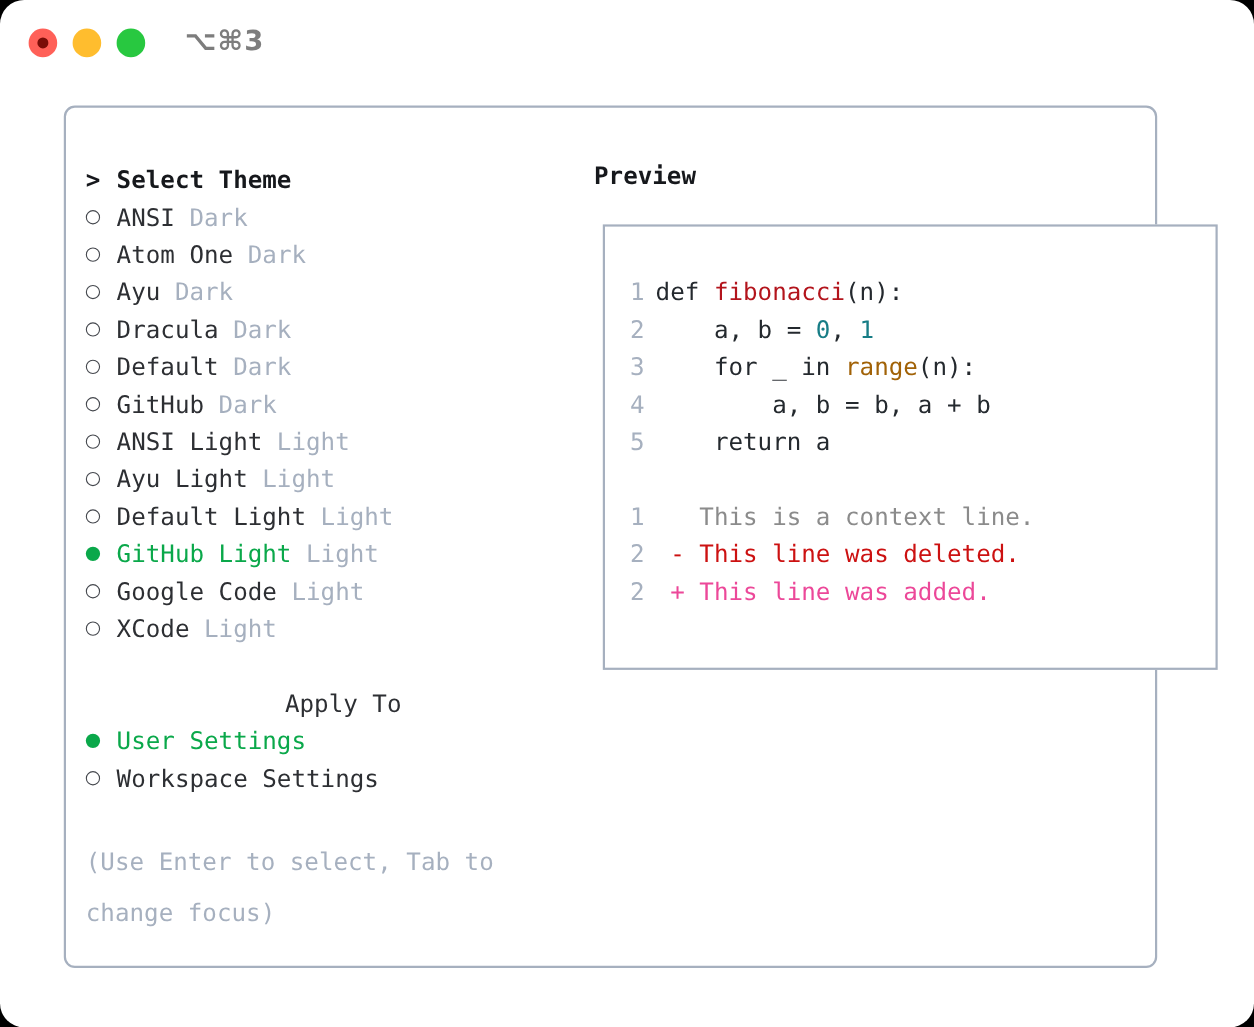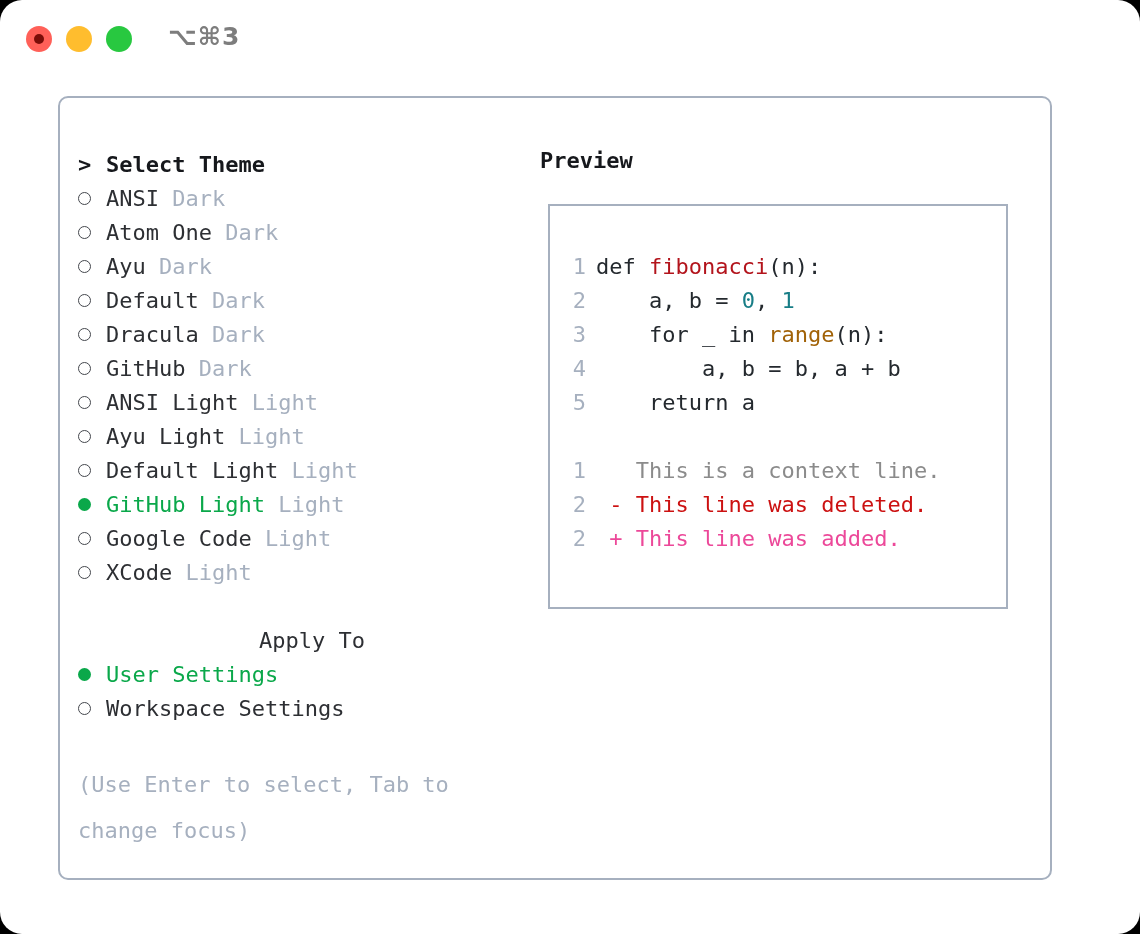--- a/index.html
+++ b/index.html
@@ -148,21 +148,21 @@
     top: 50px;
     font-size: 22px;
     font-weight: bold;
     color: #16181c;
     white-space: pre;
   }
   #preview-box {
     position: absolute;
     left: 488px;
     top: 106px;
-    width: 460px;
+    width: 559px;
     height: 405px;
     border: 2px solid #a6b0bf;
     box-sizing: border-box;
     background: #ffffff;
   }
   #code {
     position: absolute;
     left: 14px;
     top: 44px;
     font-size: 22px;
@@ -202,22 +202,22 @@
   <div id="panel">
 
     <div id="left-col">
 
       <div class="row head-row"><span class="marker">&gt;</span><span>Select Theme</span></div>
 
       <div id="theme-rows">
           <div class="row"><span class="marker"><span class="dot dot-empty"></span></span><span>ANSI </span><span class="tag">Dark</span></div>
           <div class="row"><span class="marker"><span class="dot dot-empty"></span></span><span>Atom One </span><span class="tag">Dark</span></div>
           <div class="row"><span class="marker"><span class="dot dot-empty"></span></span><span>Ayu </span><span class="tag">Dark</span></div>
+          <div class="row"><span class="marker"><span class="dot dot-empty"></span></span><span>Dracula </span><span class="tag">Dark</span></div>
           <div class="row"><span class="marker"><span class="dot dot-empty"></span></span><span>Default </span><span class="tag">Dark</span></div>
-          <div class="row"><span class="marker"><span class="dot dot-empty"></span></span><span>Dracula </span><span class="tag">Dark</span></div>
           <div class="row"><span class="marker"><span class="dot dot-empty"></span></span><span>GitHub </span><span class="tag">Dark</span></div>
           <div class="row"><span class="marker"><span class="dot dot-empty"></span></span><span>ANSI Light </span><span class="tag">Light</span></div>
           <div class="row"><span class="marker"><span class="dot dot-empty"></span></span><span>Ayu Light </span><span class="tag">Light</span></div>
           <div class="row"><span class="marker"><span class="dot dot-empty"></span></span><span>Default Light </span><span class="tag">Light</span></div>
           <div class="row"><span class="marker"><span class="dot dot-filled"></span></span><span class="sel-label">GitHub Light </span><span class="tag">Light</span></div>
           <div class="row"><span class="marker"><span class="dot dot-empty"></span></span><span>Google Code </span><span class="tag">Light</span></div>
           <div class="row"><span class="marker"><span class="dot dot-empty"></span></span><span>XCode </span><span class="tag">Light</span></div>
         </div>
 
       <div class="spacer-row"></div>

